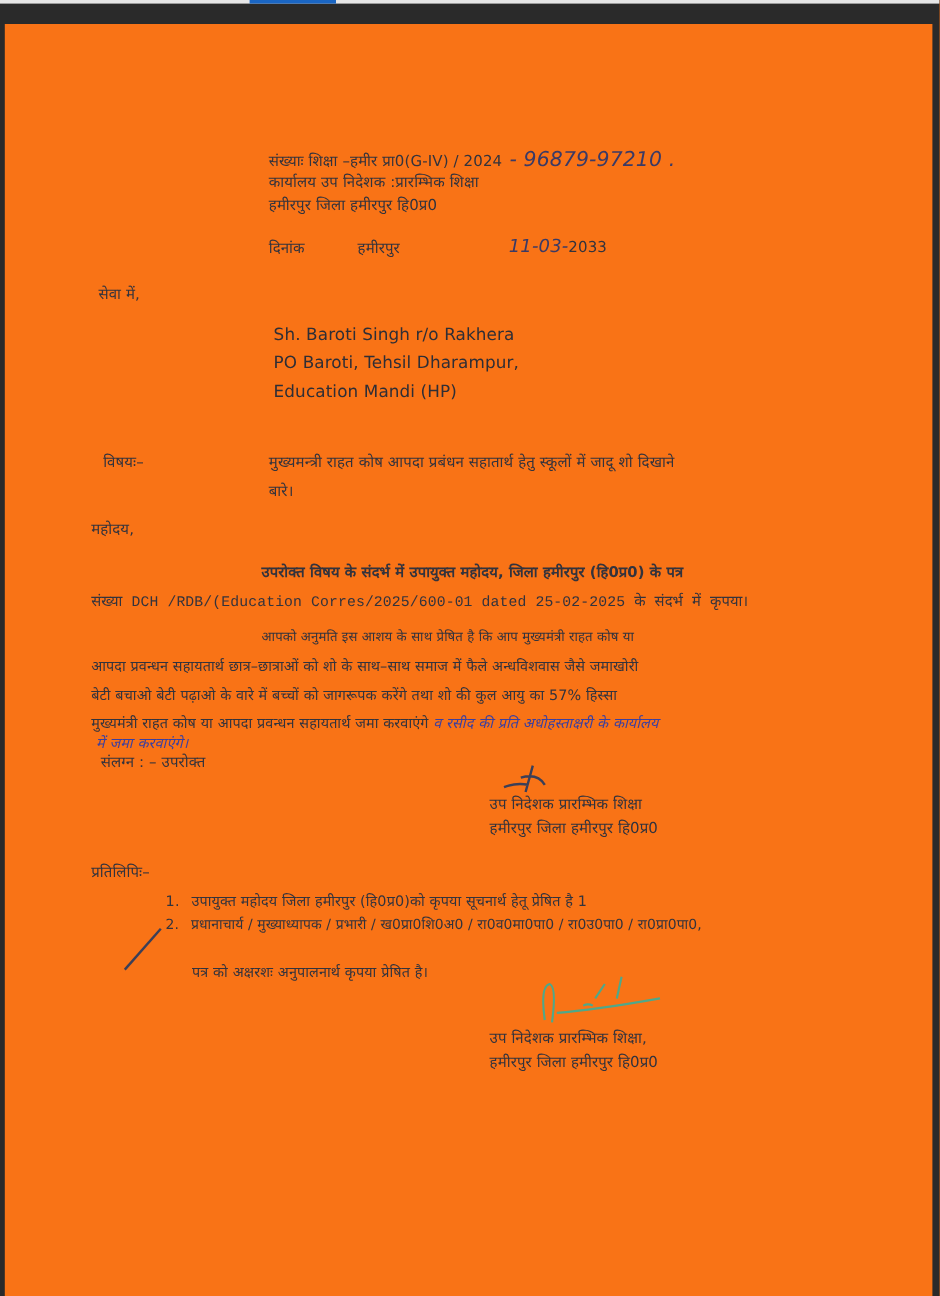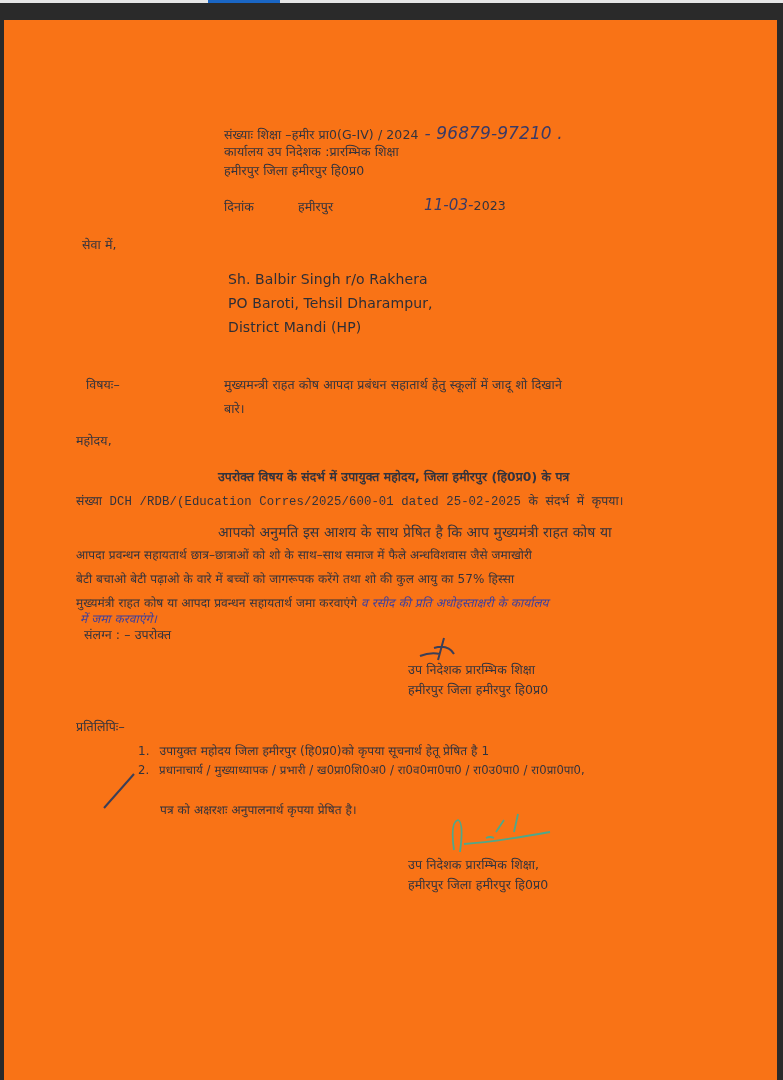--- a/index.html
+++ b/index.html
@@ -34,39 +34,39 @@
   <div class="t" style="left:220px; top:103px;">
     <span>संख्याः शिक्षा –हमीर प्रा0(G-IV) / 2024</span>
     <span class="hand" style="font-size:17px; margin-left:2px;">- 96879-97210 .</span>
   </div>
   <div class="t" style="left:220px; top:123px;">कार्यालय उप निदेशक :प्रारम्भिक शिक्षा</div>
   <div class="t" style="left:220px; top:142px;">हमीरपुर जिला हमीरपुर हि0प्र0</div>
 
   <div class="t" style="left:220px; top:178px;">दिनांक</div>
   <div class="t" style="left:294px; top:178px;">हमीरपुर</div>
   <div class="t" style="left:420px; top:176px;">
-    <span class="hand" style="font-size:15px;">11-03-</span><span style="font-size:12.5px;">2023</span>
+    <span class="hand" style="font-size:15px;">11-03-</span><span style="font-size:12.5px;">2033</span>
   </div>
 
   <div class="t" style="left:78px; top:216px;">सेवा में,</div>
 
-  <div class="t latin" style="left:224px; top:251px;">Sh. Balbir Singh r/o Rakhera</div>
+  <div class="t latin" style="left:224px; top:251px;">Sh. Baroti Singh r/o Rakhera</div>
   <div class="t latin" style="left:224px; top:275px;">PO Baroti, Tehsil Dharampur,</div>
-  <div class="t latin" style="left:224px; top:299px;">District Mandi (HP)</div>
+  <div class="t latin" style="left:224px; top:299px;">Education Mandi (HP)</div>
 
   <div class="t" style="left:82px; top:356px;">विषयः–</div>
   <div class="t" style="left:220px; top:356px;">मुख्यमन्त्री राहत कोष आपदा प्रबंधन सहातार्थ हेतु स्कूलों में जादू शो दिखाने</div>
   <div class="t" style="left:220px; top:380px;">बारे।</div>
 
   <div class="t" style="left:72px; top:412px;">महोदय,</div>
 
   <div class="t" style="left:214px; top:448px; font-size:12.3px;font-weight:bold;">उपरोक्त विषय के संदर्भ में उपायुक्त महोदय, जिला हमीरपुर (हि0प्र0) के पत्र</div>
   <div class="t" style="left:72px; top:472px; font-size:12.3px;font-family:Liberation Mono, monospace;">संख्या DCH /RDB/(Education Corres/2025/600-01 dated 25-02-2025 के संदर्भ में कृपया।</div>
 
-  <div class="t" style="left:214px; top:502px; font-size:14px;">आपको अनुमति इस आशय के साथ प्रेषित है कि आप मुख्यमंत्री राहत कोष या</div>
+  <div class="t" style="left:214px; top:502px; font-size:11px;">आपको अनुमति इस आशय के साथ प्रेषित है कि आप मुख्यमंत्री राहत कोष या</div>
   <div class="t" style="left:72px; top:526px; font-size:12px;">आपदा प्रवन्धन सहायतार्थ छात्र–छात्राओं को शो के साथ–साथ समाज में फैले अन्धविशवास जैसे जमाखोरी</div>
   <div class="t" style="left:72px; top:550px; font-size:12px;">बेटी बचाओ बेटी पढ़ाओ के वारे में बच्चों को जागरूपक करेंगे तथा शो की कुल आयु का 57% हिस्सा</div>
   <div class="t" style="left:72px; top:574px; font-size:12px;">
     <span>मुख्यमंत्री राहत कोष या आपदा प्रवन्धन सहायतार्थ जमा करवाएंगे</span>
     <span class="ink" style="font-size:12px;">व रसीद की प्रति अधोहस्ताक्षरी के कार्यालय</span>
   </div>
   <div class="t ink" style="left:76px; top:590px; font-size:12px;">में जमा करवाएंगे।</div>
 
   <div class="t" style="left:80px; top:606px;">संलग्न : – उपरोक्त</div>
 

